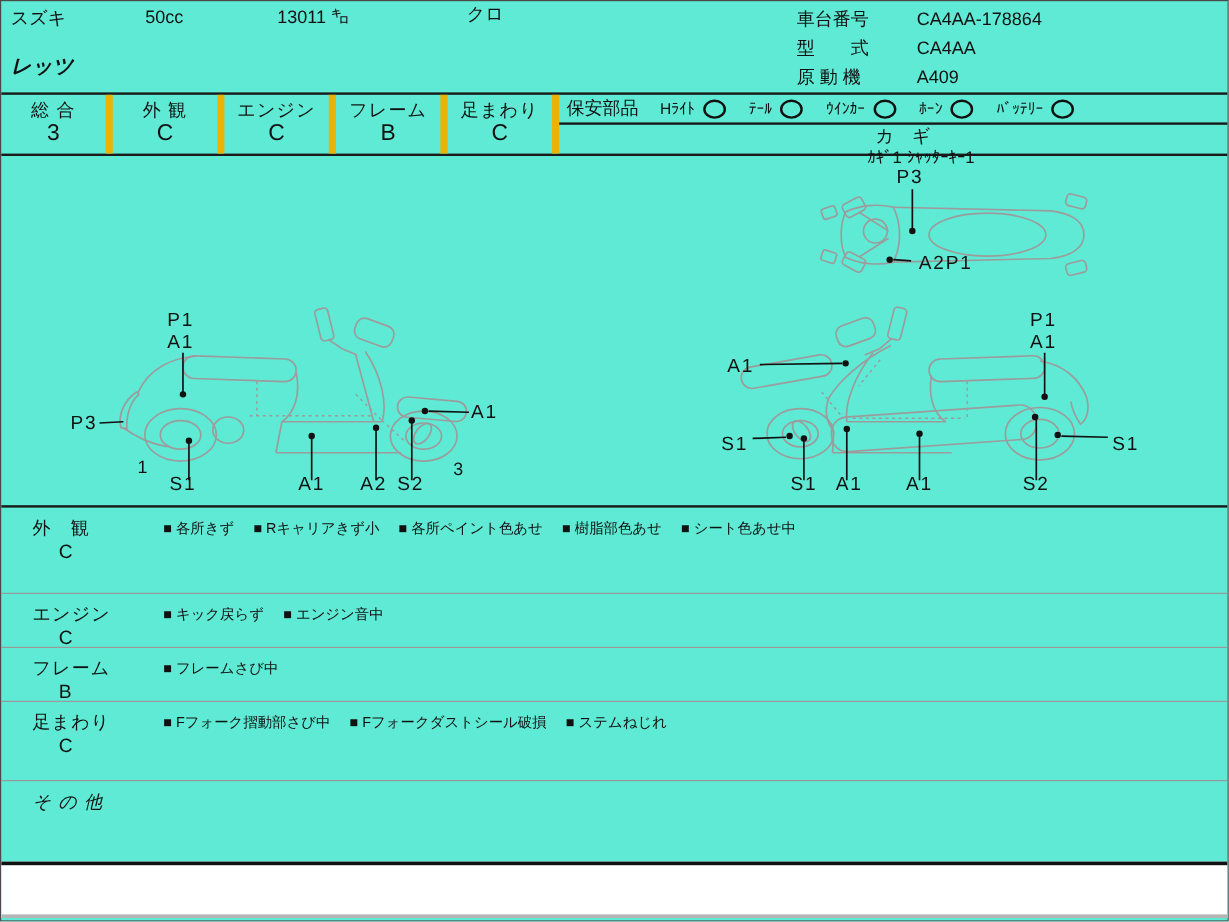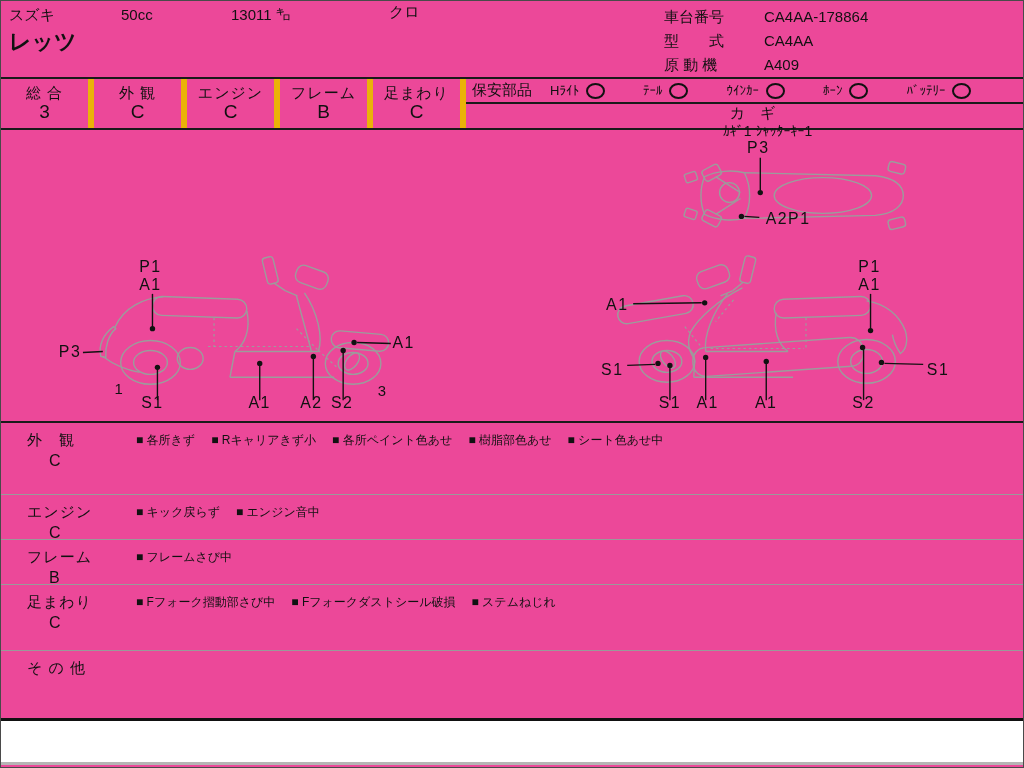--- a/index.html
+++ b/index.html
@@ -1,25 +1,25 @@
 <!DOCTYPE html>
 <html><head>
 <meta charset="utf-8">
 <style>
   html,body{margin:0;padding:0;background:#e8e8e8;}
   .sheet{
-    position:relative;width:1024px;height:768px;background:#ec4899;
+    position:relative;width:1024px;height:768px;background:#5eead4;
     font-family:"Liberation Sans","DejaVu Sans",sans-serif;color:#111;
     box-sizing:border-box;border:1px solid #4a4a4a;overflow:hidden;
   }
   
   .header{position:absolute;left:0;top:0;width:100%;height:76px;}
   .header span.pos{position:absolute;white-space:nowrap;}
   .h-maker{left:8px;top:5px;font-size:15px;}
-  .h-model{left:8px;top:26px;font-size:22px;font-weight:bold;}
+  .h-model{left:8px;top:43px;font-size:17px;font-weight:bold;font-style:italic;}
   .h-cc{left:120px;top:5px;font-size:15px;}
   .h-km{left:230px;top:5px;font-size:15px;}
   .h-color{left:388px;top:2px;font-size:15px;}
   .h-right{position:absolute;left:663px;top:4px;font-size:15px;}
   .id-row{display:flex;line-height:24px;}
   .id-label{width:100px;white-space:pre;}
   .id-value{white-space:nowrap;}
   
   .rating-row{
     position:absolute;left:0;top:76px;width:100%;height:53px;display:flex;
@@ -31,21 +31,21 @@
     align-items:center;justify-content:center;box-sizing:border-box;
   }
   .rating-label{font-size:15px;letter-spacing:1px;line-height:17px;white-space:pre;}
   .rating-grade{font-size:19px;line-height:22px;}
   .safety-block{flex:1;display:flex;flex-direction:column;min-width:0;}
   .safety-row{
     height:25px;display:flex;align-items:center;padding-left:6px;gap:18px;
     border-bottom:2px solid #1a1a1a;box-sizing:content-box;
   }
   .safety-title{font-size:15px;white-space:nowrap;}
-  #safety-items{display:flex;gap:38px;align-items:flex-end;}
+  #safety-items{display:flex;gap:19px;align-items:flex-end;}
   .safety-item{display:flex;align-items:center;gap:7px;font-size:13px;white-space:nowrap;}
   .status-circle{width:15px;height:12px;border:2px solid #111;border-radius:50%;display:inline-block;}
   .key-row{height:24px;display:flex;align-items:center;padding-left:16px;font-size:15px;flex-direction:column;}
   .key-value{margin-left:30px;font-size:14px;white-space:pre;}
   
   .diagram{position:absolute;left:0;top:129px;width:100%;height:293px;border-bottom:2px solid #1a1a1a;box-sizing:border-box;}
   .diagram svg{display:block;}
   .lineart{stroke:#9c9c9c;fill:none;stroke-width:1.4;}
   .dash{stroke:#9c9c9c;fill:none;stroke-width:1.2;stroke-dasharray:2.5,3;}
   .ann-line{stroke:#111;stroke-width:1.4;}
@@ -309,20 +309,20 @@
       </div>
       <div class="notes-row" style="height: 66px;">
         <div class="notes-label">足まわり</div>
         <div class="notes-grade">C</div>
         <div class="notes-items">
           <span class="note-item">■&nbsp;Fフォーク摺動部さび中</span>
           <span class="note-item">■&nbsp;Fフォークダストシール破損</span>
           <span class="note-item">■&nbsp;ステムねじれ</span>
         </div>
       </div>
-      <div class="notes-row" style="height: 68px;">
+      <div class="notes-row" style="height: 68px; font-style: italic;">
         <div class="notes-label">そ の 他</div>
       </div>
     </div>
 
   <div class="bottom-strip"></div>
 
 </div>
 
 </body></html>

